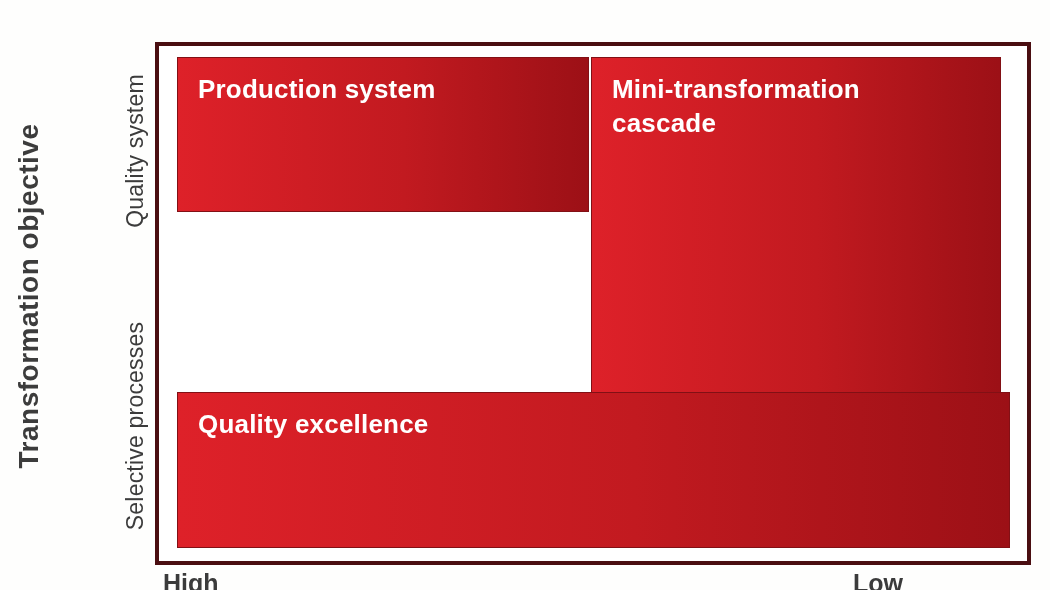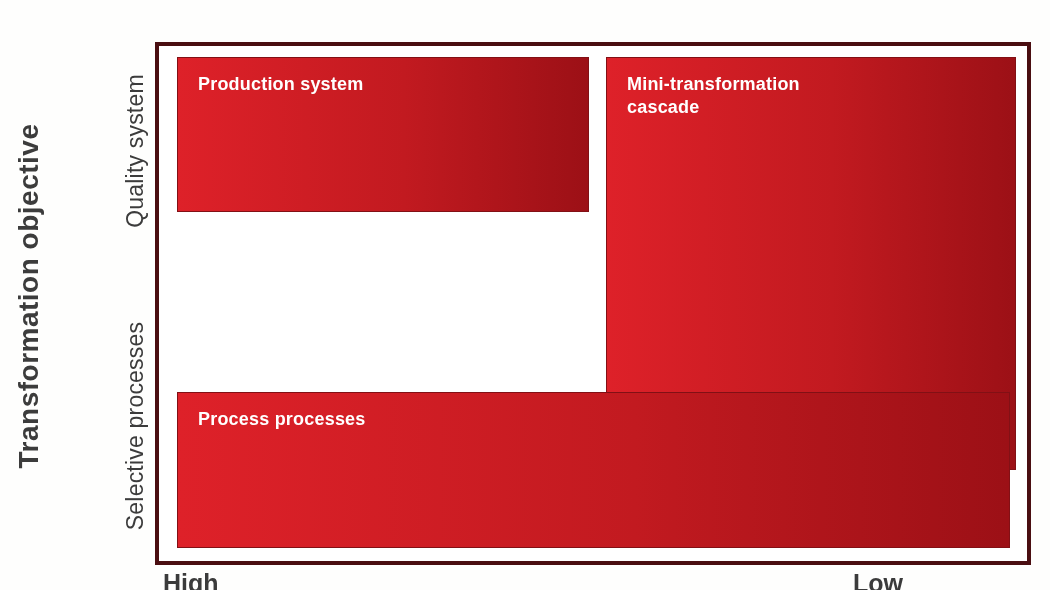--- a/index.html
+++ b/index.html
@@ -53,30 +53,30 @@
     border: 4px solid #4a0e11;
     background: #ffffff;
   }
   
   .box {
     position: absolute;
     box-sizing: border-box;
     background: linear-gradient(90deg, #de2129 0%, #c21a20 55%, #9c1016 100%);
     border: 1px solid #821015;
     color: #ffffff;
-    font-size: 18px;
+    font-size: 26px;
     font-weight: bold;
     line-height: 1.3;
     padding: 15px 18px 0 20px;
     white-space: pre-line;
     letter-spacing: 0.2px;
   }
   .box-production     { left: 18px;  top: 11px;  width: 412px; height: 155px; }
   .box-transformation { left: 18px;  top: 177px; width: 412px; height: 157px; }
-  .box-mini           { left: 447px; top: 11px;  width: 410px; height: 413px; }
+  .box-mini           { left: 432px; top: 11px;  width: 410px; height: 413px; }
   .box-process        { left: 18px;  top: 346px; width: 833px; height: 156px; }
 
   
   .x-label {
     position: absolute;
     top: 569px;
     font-size: 25px;
     font-weight: bold;
     color: #3b3b3b;
   }
@@ -95,21 +95,21 @@
   <div class="vlabel cat-label cat-selective">Selective processes</div>
 
   <div class="frame">
 
     <div class="box box-production">Production system</div>
 
     <div class="box box-mini">Mini-transformation
 cascade</div>
 
 
-    <div class="box box-process">Process processes</div>
+    <div class="box box-process">Quality excellence</div>
 
   </div>
 
   <div class="x-label x-high">High</div>
 
   <div class="x-label x-low">Low</div>
 
 </div>
 
 </body></html>

